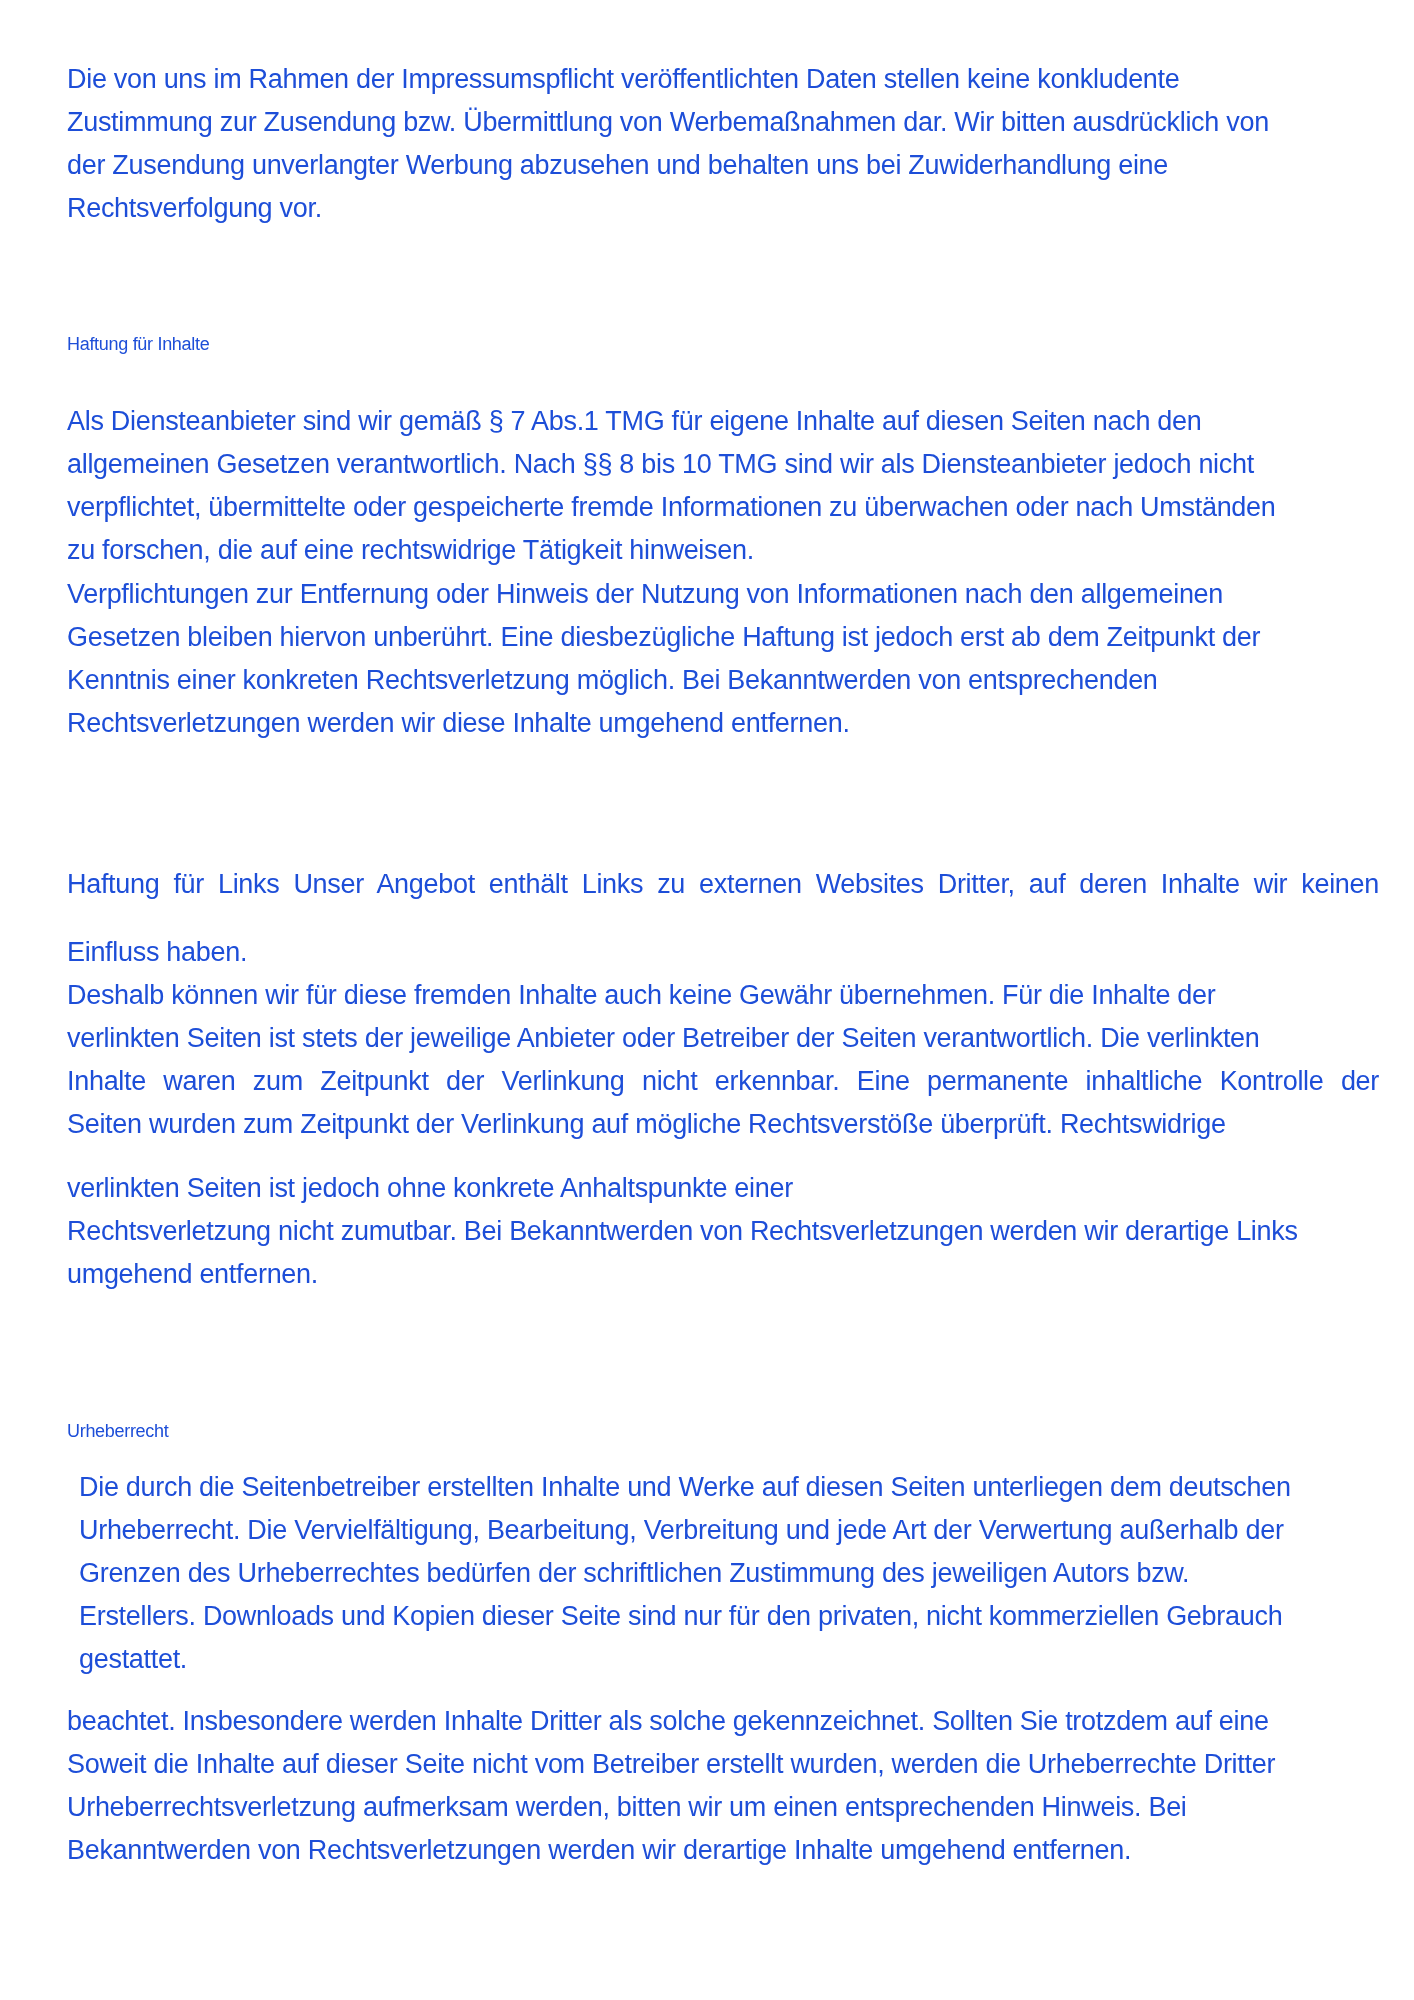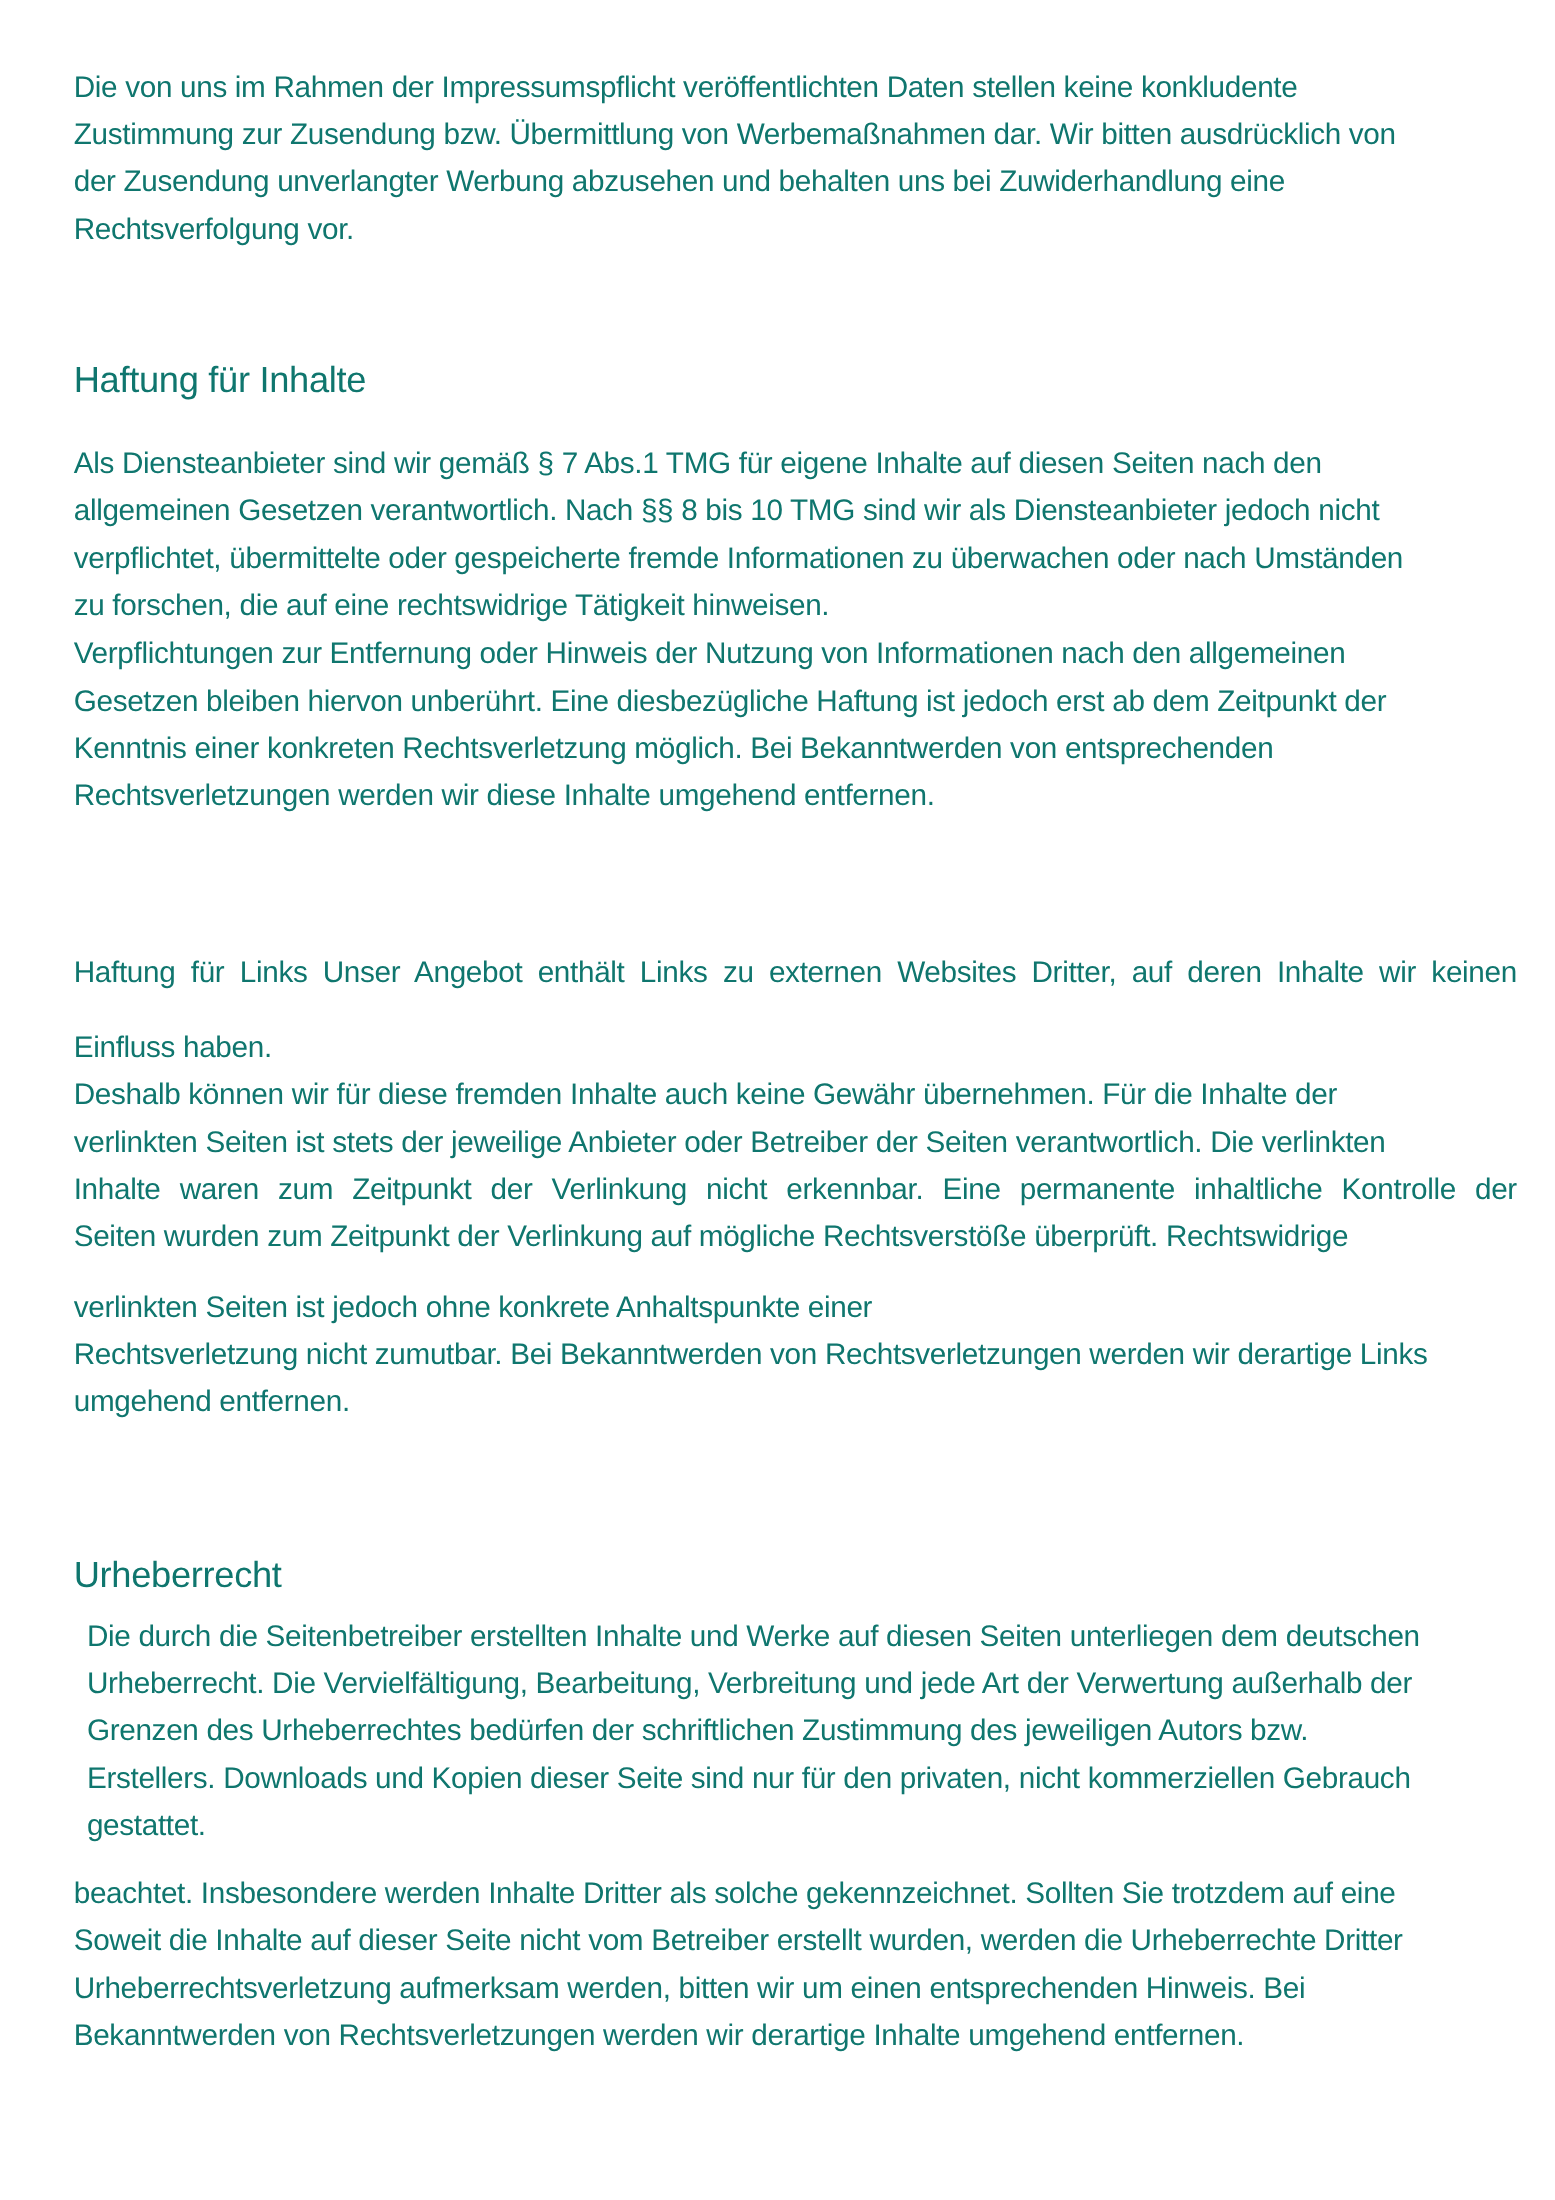--- a/index.html
+++ b/index.html
@@ -28,28 +28,28 @@
     letter-spacing: -0.3px;
     white-space: nowrap;
     font-weight: 400;
   }
   .line.justified {
     white-space: normal;
     text-align: justify;
     text-align-last: justify;
   }
   .heading .line {
-    font-size: 33px;
+    font-size: 18px;
     font-weight: 400;
   }
 </style>
 </head>
 <body>
 
-<div class="page" style="background: rgb(255, 255, 255); color: #0f766e;">
+<div class="page" style="background: rgb(255, 255, 255); color: #1d4ed8;">
     <div class="block paragraph" style="top: 58px;">
       <div class="line">Die von uns im Rahmen der Impressumspflicht veröffentlichten Daten stellen keine konkludente</div>
       <div class="line">Zustimmung zur Zusendung bzw. Übermittlung von Werbemaßnahmen dar. Wir bitten ausdrücklich von</div>
       <div class="line">der Zusendung unverlangter Werbung abzusehen und behalten uns bei Zuwiderhandlung eine</div>
       <div class="line">Rechtsverfolgung vor.</div>
     </div>
     <div class="block heading" style="top: 323px;">
       <div class="line">Haftung für Inhalte</div>
     </div>
     <div class="block paragraph" style="top: 400px;">

